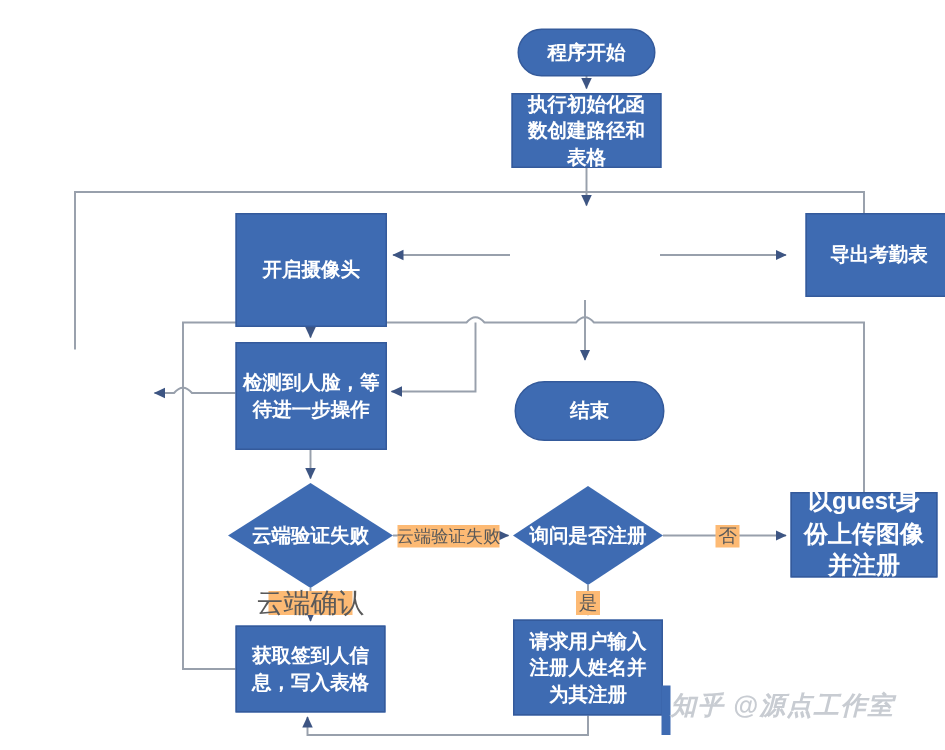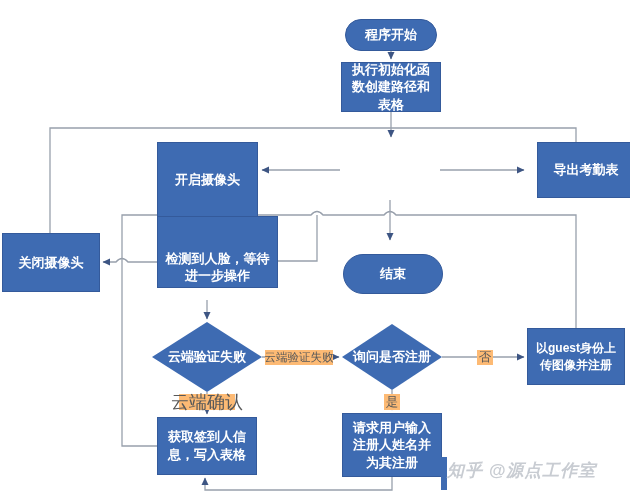--- a/index.html
+++ b/index.html
@@ -85,41 +85,38 @@
 
 
   <div class="node" style="left:157px;top:142px;width:101px;height:76px;">
     <span>开启摄像头</span>
   </div>
 
   <div class="node" style="left:537px;top:142px;width:98px;height:56px;">
     <span>导出考勤表</span>
   </div>
 
-  <div class="node" style="left:2px;top:233px;width:98px;height:59px;">
-    <span>关闭摄像头</span>
-  </div>
 
-  <div class="node" style="left:157px;top:216px;width:121px;height:72px;align-items:flex-end;">
+  <div class="node" style="left:157px;top:228px;width:101px;height:72px;">
     <span>检测到人脸，等待进一步操作</span>
   </div>
 
   <div class="node pill" style="left:343px;top:243px;width:100px;height:40px;">
     <span>结束</span>
   </div>
 
   <div class="node diamond" style="left:152px;top:322px;width:110px;height:70px;">
     <span>云端验证失败</span>
   </div>
 
   <div class="node diamond" style="left:342px;top:324px;width:100px;height:66px;">
     <span>询问是否注册</span>
   </div>
 
-  <div class="node" style="left:527px;top:328px;width:98px;height:57px;font-size:12px;">
+  <div class="node" style="left:527px;top:328px;width:98px;height:57px;font-size:16px;">
     <span>以guest身份上传图像并注册</span>
   </div>
 
   <div class="node" style="left:157px;top:417px;width:100px;height:58px;">
     <span>获取签到人信息，写入表格</span>
   </div>
 
   <div class="node" style="left:342px;top:413px;width:100px;height:64px;">
     <span>请求用户输入注册人姓名并为其注册</span>
   </div>

